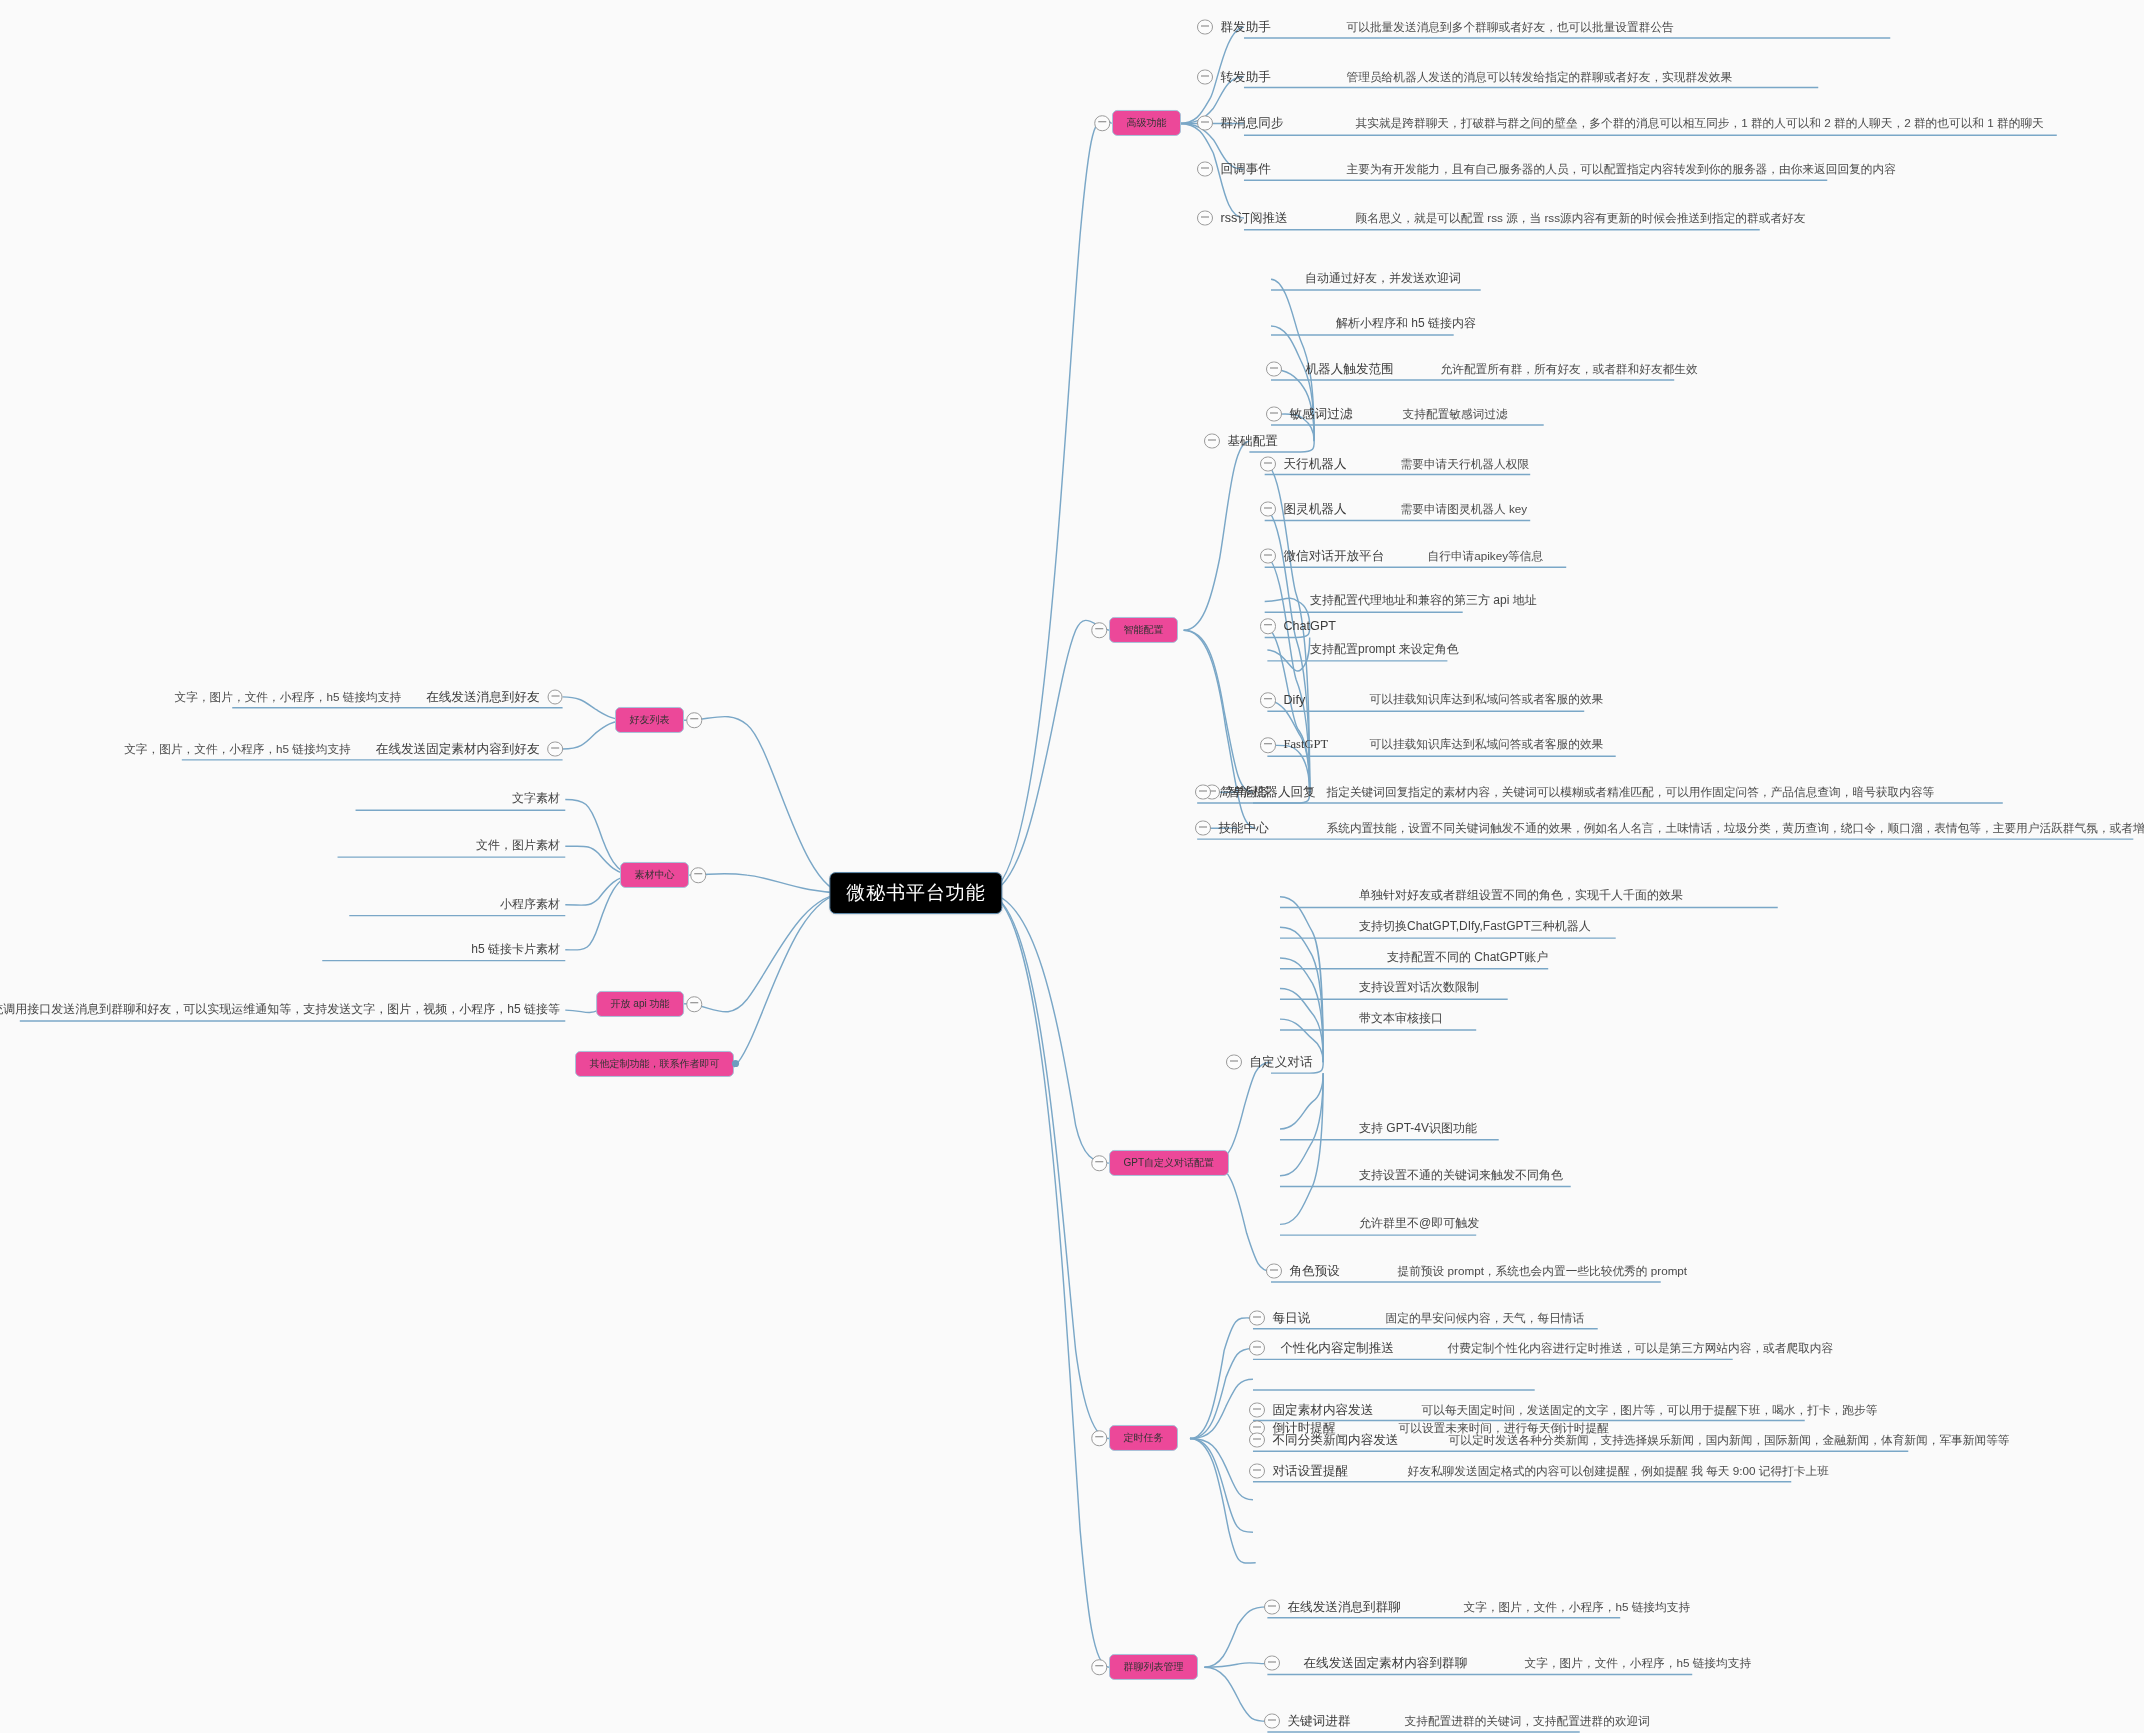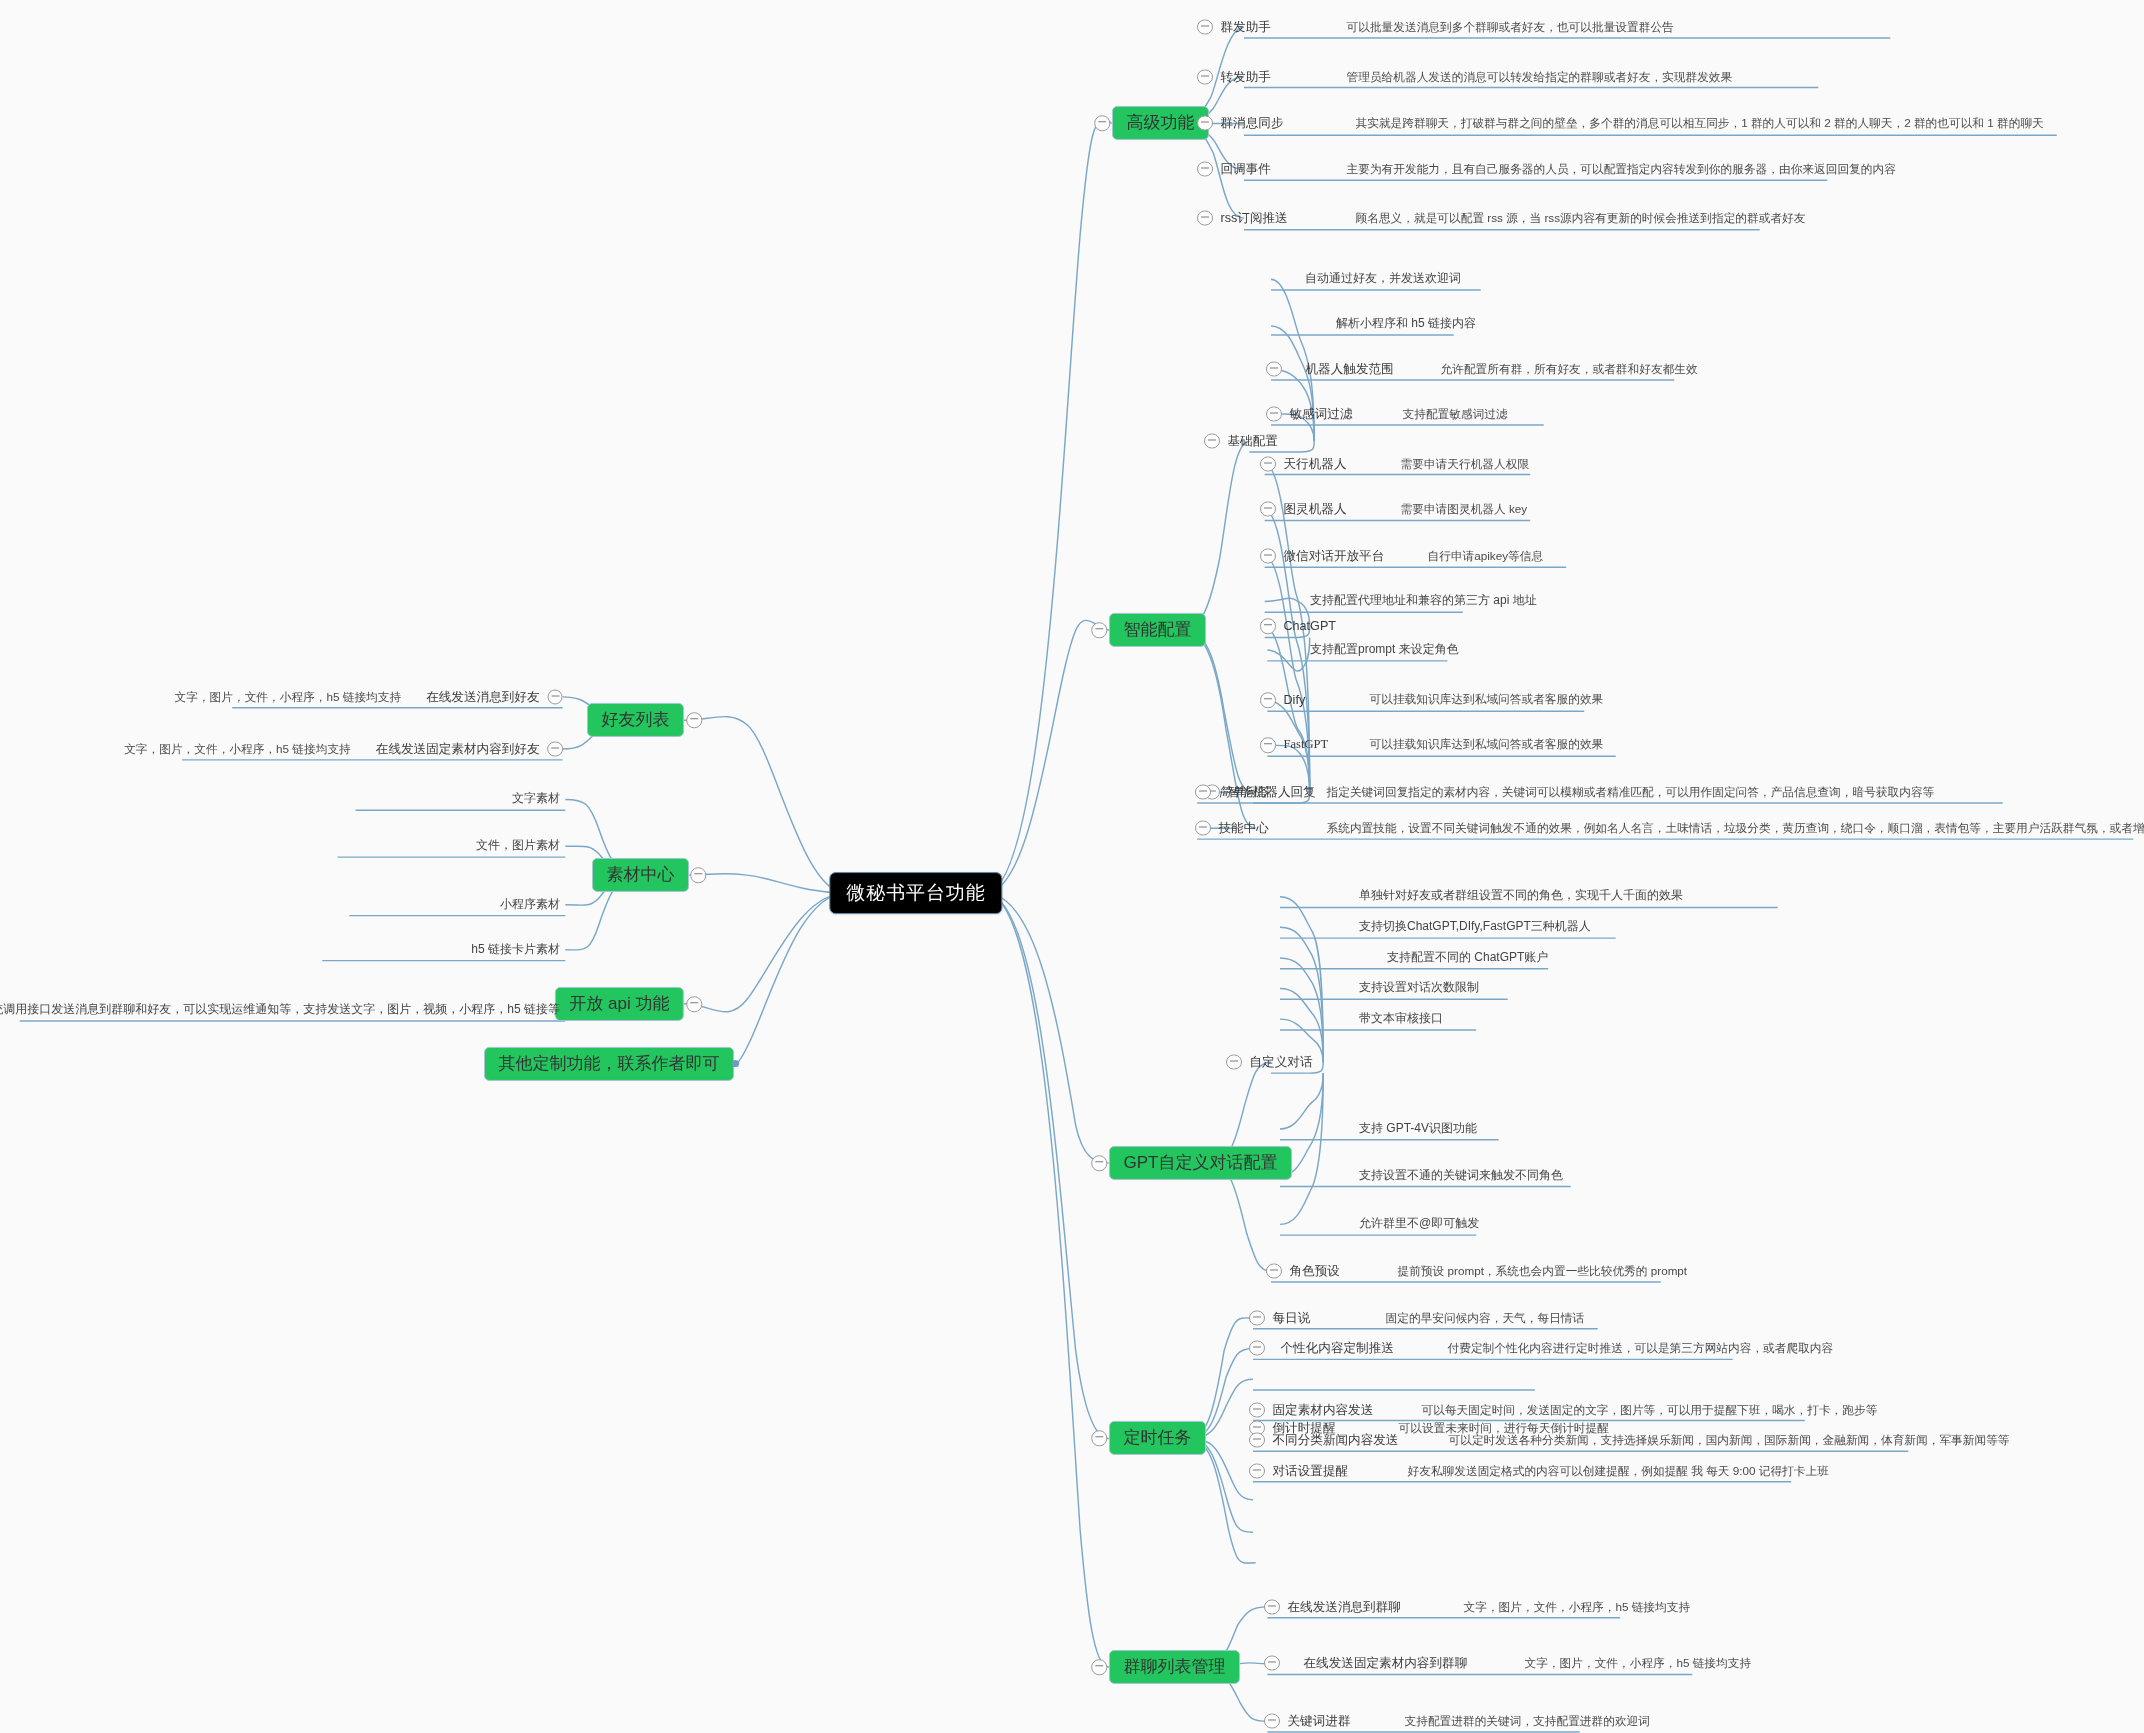--- a/index.html
+++ b/index.html
@@ -39,25 +39,25 @@
     color: #ffffff;
     border: 0.9px solid #5d8aad;
     border-radius: 6.3px;
     padding: 9px 16px;
     font-size: 19px;
     letter-spacing: 0.9px;
     box-shadow: 0 0.9px 1.8px rgba(0,0,0,.08);
   }
   
   .lvl1 {
-    background: #22c55e;
+    background: #ec4899;
     border: 0.9px solid #a6c3d9;
     border-radius: 5.4px;
     padding: 6.3px 13.5px;
-    font-size: 17px;
+    font-size: 10px;
     color: #333;
   }
   
   .leaf {
     font-size: 12px;
     color: #444;
   }
   
   .toggle {
     display: inline-block;

